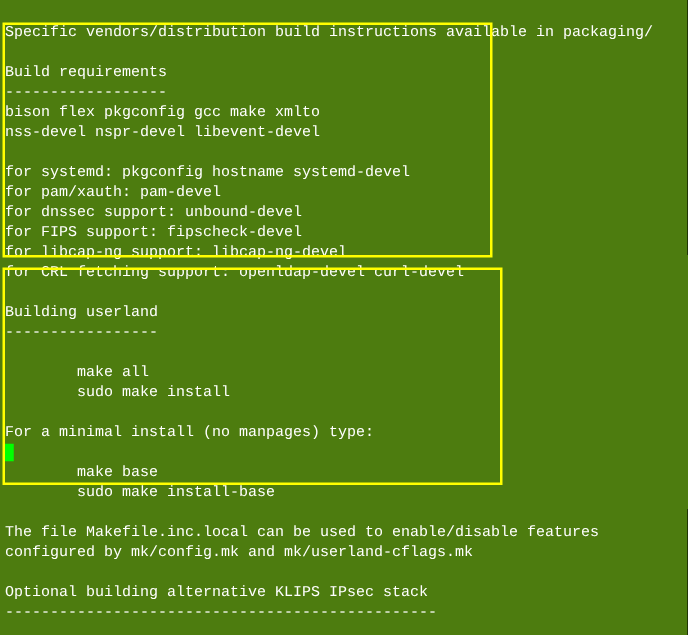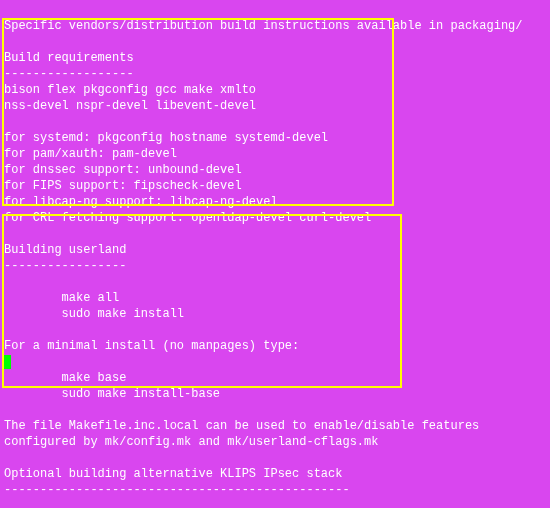--- a/index.html
+++ b/index.html
@@ -8,21 +8,21 @@
     background: #000;
     width: 550px;
     height: 508px;
     overflow: hidden;
   }
   .terminal {
     font-family: "Courier New", Courier, monospace;
     font-size: 12px;
     line-height: 16px;
     color: #fff;
-    background: #d946ef;
+    background: #4d7c0f;
     white-space: pre;
     padding: 2px 4px;
     position: relative;
     width: 542px;
     height: 504px;
   }
   .hl-yellow-1 {
     position: absolute;
     border: 2px solid #ffff00;
     left: 2px;

